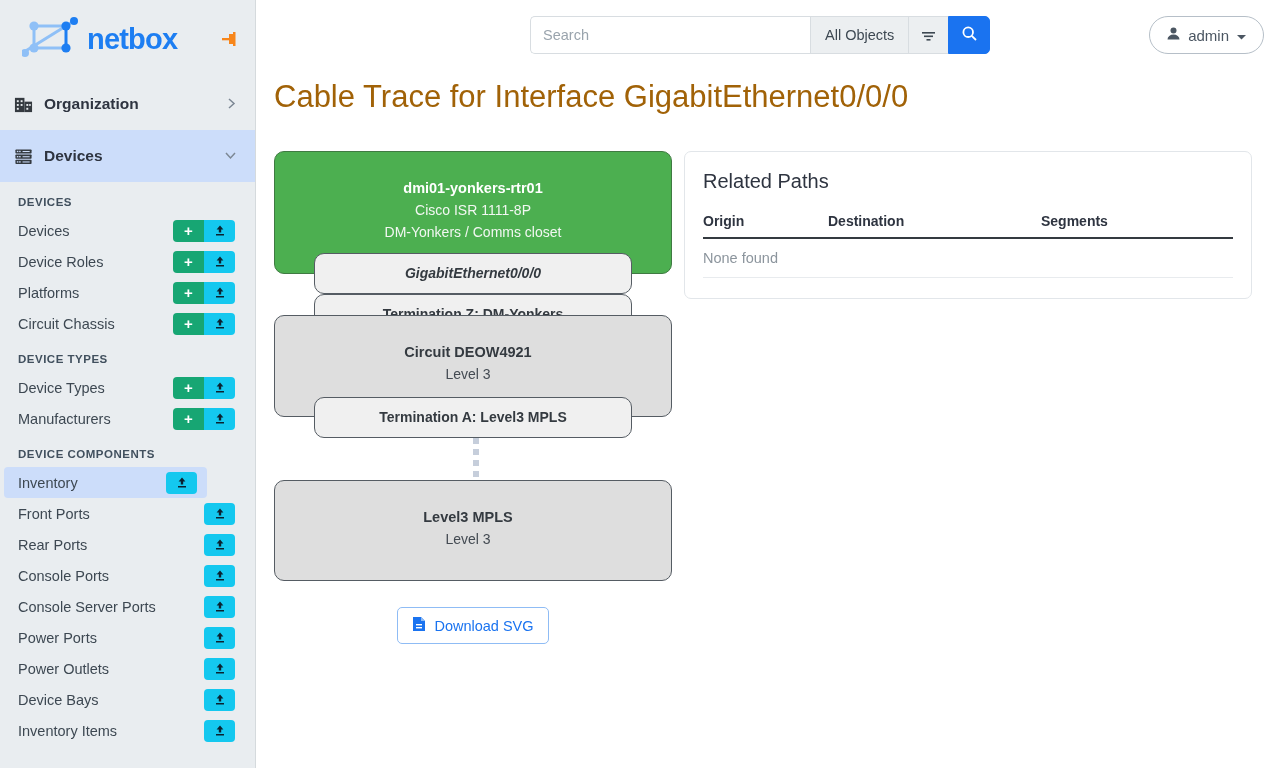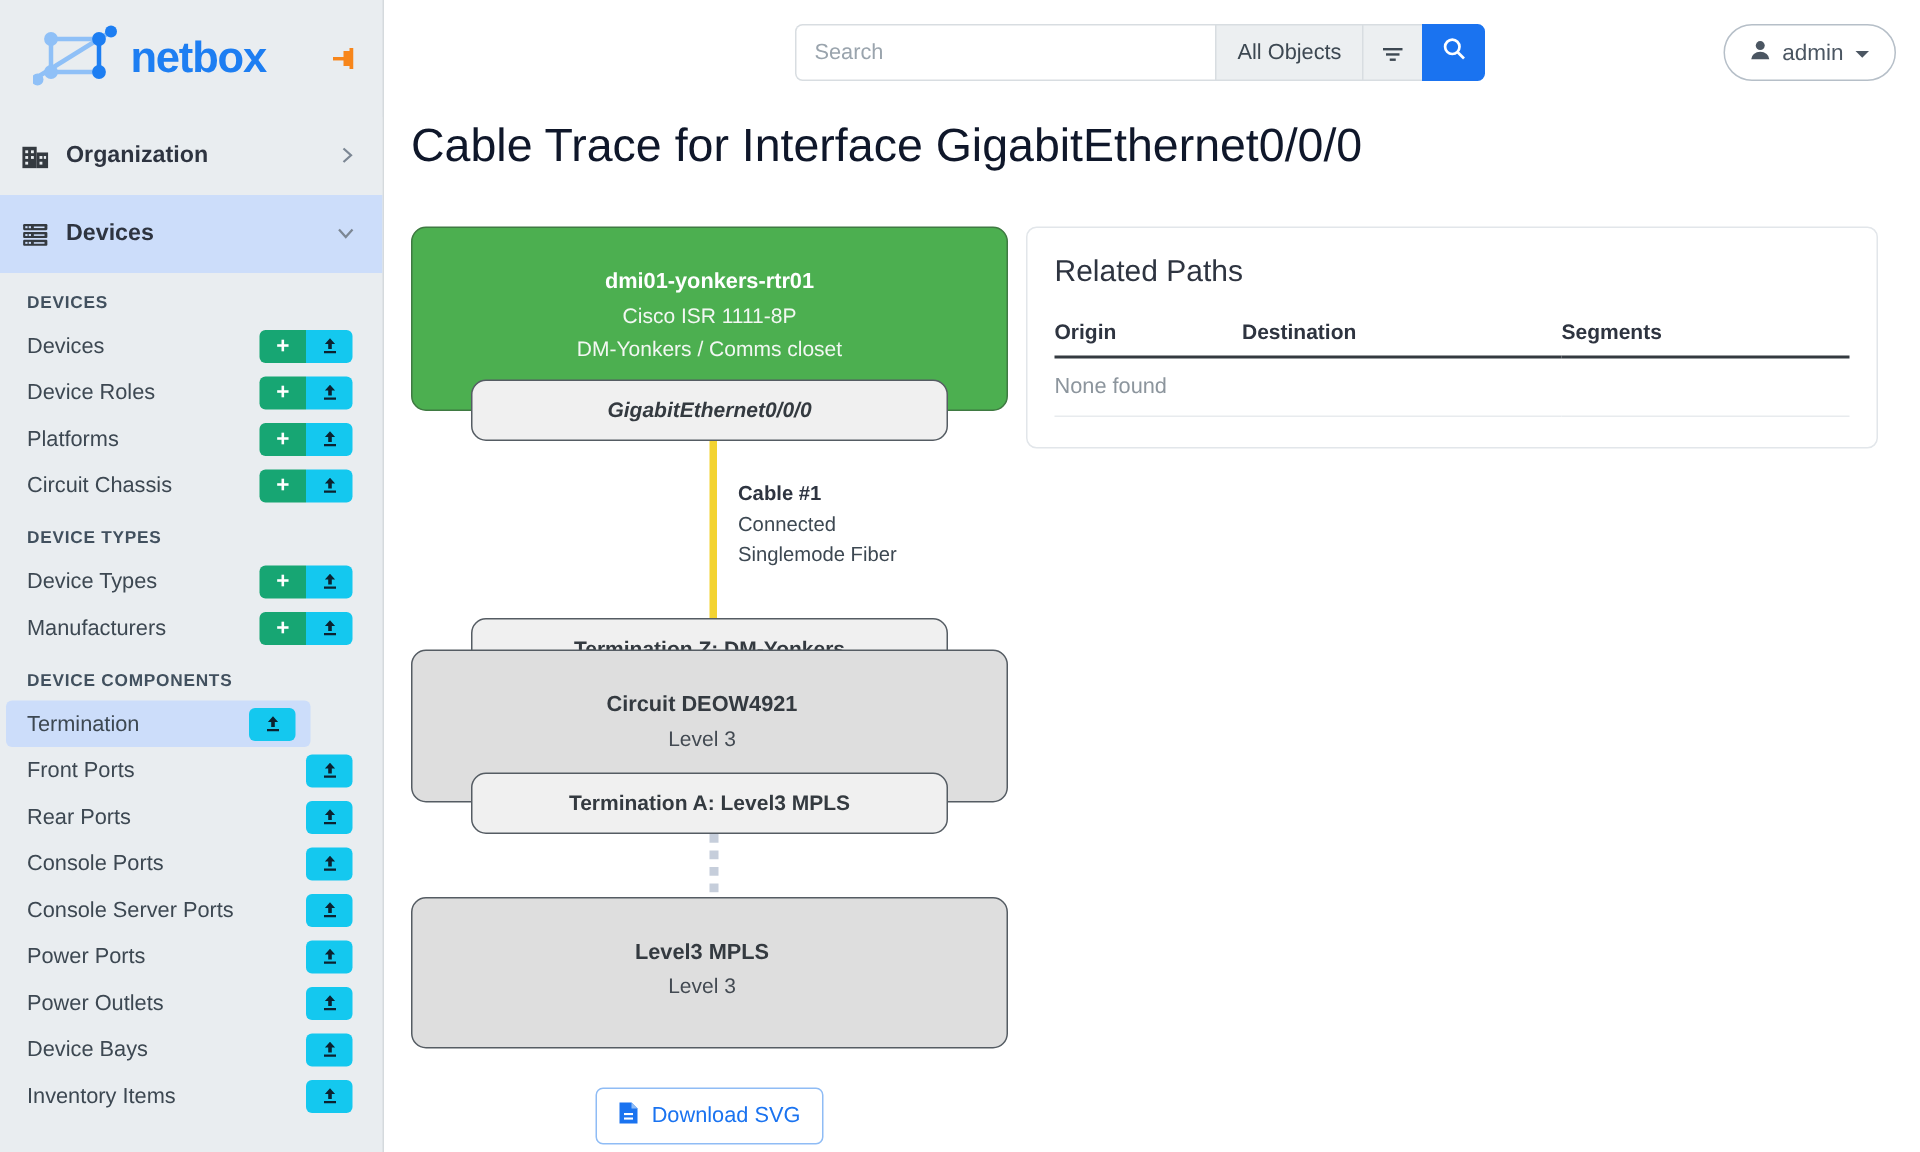--- a/index.html
+++ b/index.html
@@ -105,21 +105,21 @@
   }
   .user-btn {
     margin-left: auto;
     display: flex; align-items: center; gap: 7px;
     height: 38px; padding: 0 16px;
     border: 1px solid #b6bfc8; border-radius: 19px;
     font-size: 15px; color: #4b5662; cursor: pointer; background: #fff;
   }
 
   .page-title {
-    font-size: 31px; font-weight: normal; color: #0f172a;
+    font-size: 31px; font-weight: normal; color: #a16207;
     padding: 8px 0 0 18px; line-height: 1.2;
   }
 
   .content { display: flex; padding: 36px 18px 0 18px; gap: 12px; }
 
   
   .trace-col { width: 398px; position: relative; }
   .node {
     width: 398px;
     border: 1.5px solid #555c63; border-radius: 10px;
@@ -341,21 +341,21 @@
           <svg width="12" height="13" viewBox="0 0 12 13">
               <path d="M6 1.5 L9.4 5.4 H7.2 V8.6 H4.8 V5.4 H2.6 Z" fill="#0b2230"></path>
               <rect x="2" y="10" width="8" height="1.5" fill="#0b2230"></rect>
             </svg>
         </span>
       </span>
     </div>
 
     <div class="sec-head">Device Components</div>
     <div class="nav-item sel">
-      <span class="label">Termination</span>
+      <span class="label">Inventory</span>
       <span class="btn-group">
         <span class="sq-btn sq-up only">
           <svg width="12" height="13" viewBox="0 0 12 13">
               <path d="M6 1.5 L9.4 5.4 H7.2 V8.6 H4.8 V5.4 H2.6 Z" fill="#0b2230"></path>
               <rect x="2" y="10" width="8" height="1.5" fill="#0b2230"></rect>
             </svg>
         </span>
       </span>
     </div>
     <div class="nav-item">
@@ -493,28 +493,20 @@
       <div class="trace-col">
 
         <div class="node device">
           <div class="n1">dmi01-yonkers-rtr01</div>
           <div class="n2">Cisco ISR 1111-8P</div>
           <div class="n3">DM-Yonkers / Comms closet</div>
         </div>
 
         <div class="term t-over-top">GigabitEthernet0/0/0</div>
 
-        <div class="cable-seg">
-          <div class="cable-line"></div>
-          <div class="cable-text">
-            <div class="c1">Cable #1</div>
-            <div class="c2">Connected</div>
-            <div class="c2">Singlemode Fiber</div>
-          </div>
-        </div>
 
         <div class="term">Termination Z: DM-Yonkers</div>
 
         <div class="node gray" style="margin-top:-20px;">
           <div class="n1">Circuit DEOW4921</div>
           <div class="n2">Level 3</div>
         </div>
 
         <div class="term t-over-bot">Termination A: Level3 MPLS</div>
 

